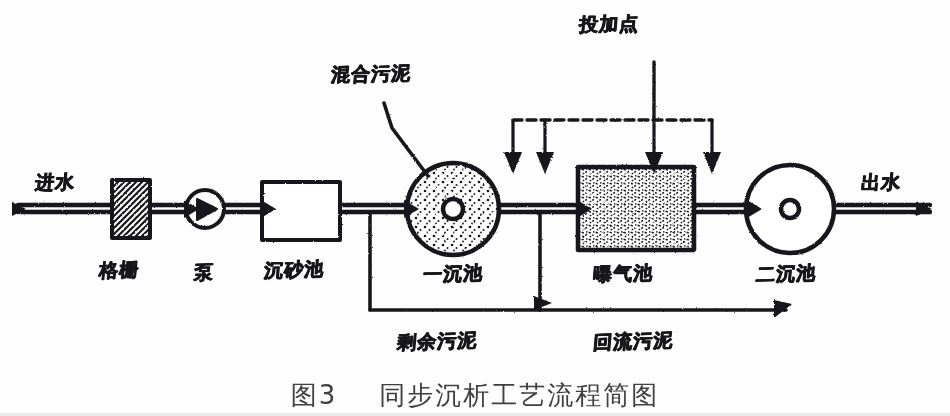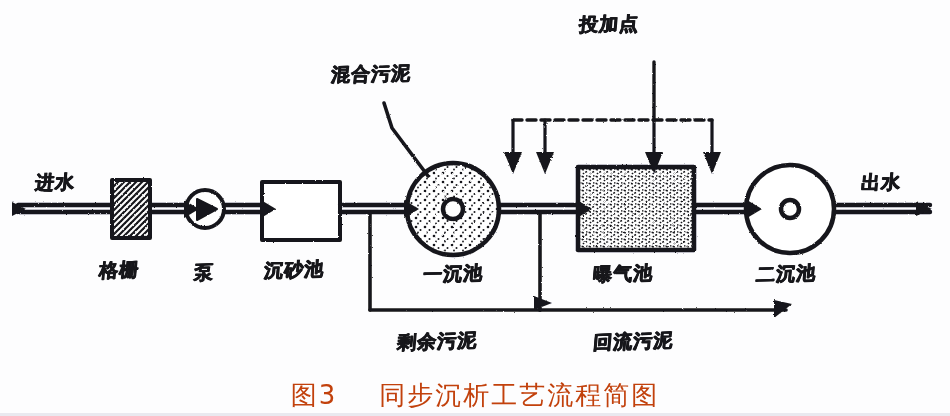--- a/index.html
+++ b/index.html
@@ -35,21 +35,21 @@
     transform-origin:left bottom;
     font-size:19px;
     text-shadow:0.6px 0 0 #17171b, 0 0.6px 0 #17171b, -0.4px 0 0 #17171b;
   }
   .caption{
     position:absolute;
     left:0;width:950px;
     text-align:center;
     top:378px;
     font-size:26px;
-    color:#c2410c;
+    color:#404040;
     font-weight:400;
     letter-spacing:2px;
     font-family:"DejaVu Sans","Liberation Sans",sans-serif;
   }
   .caption .capnum{margin-right:42px;}
   .bottom-rule{
     position:absolute;left:0;top:413px;width:950px;height:3px;background:#e9e9ef;
   }
 </style>
 </head>

